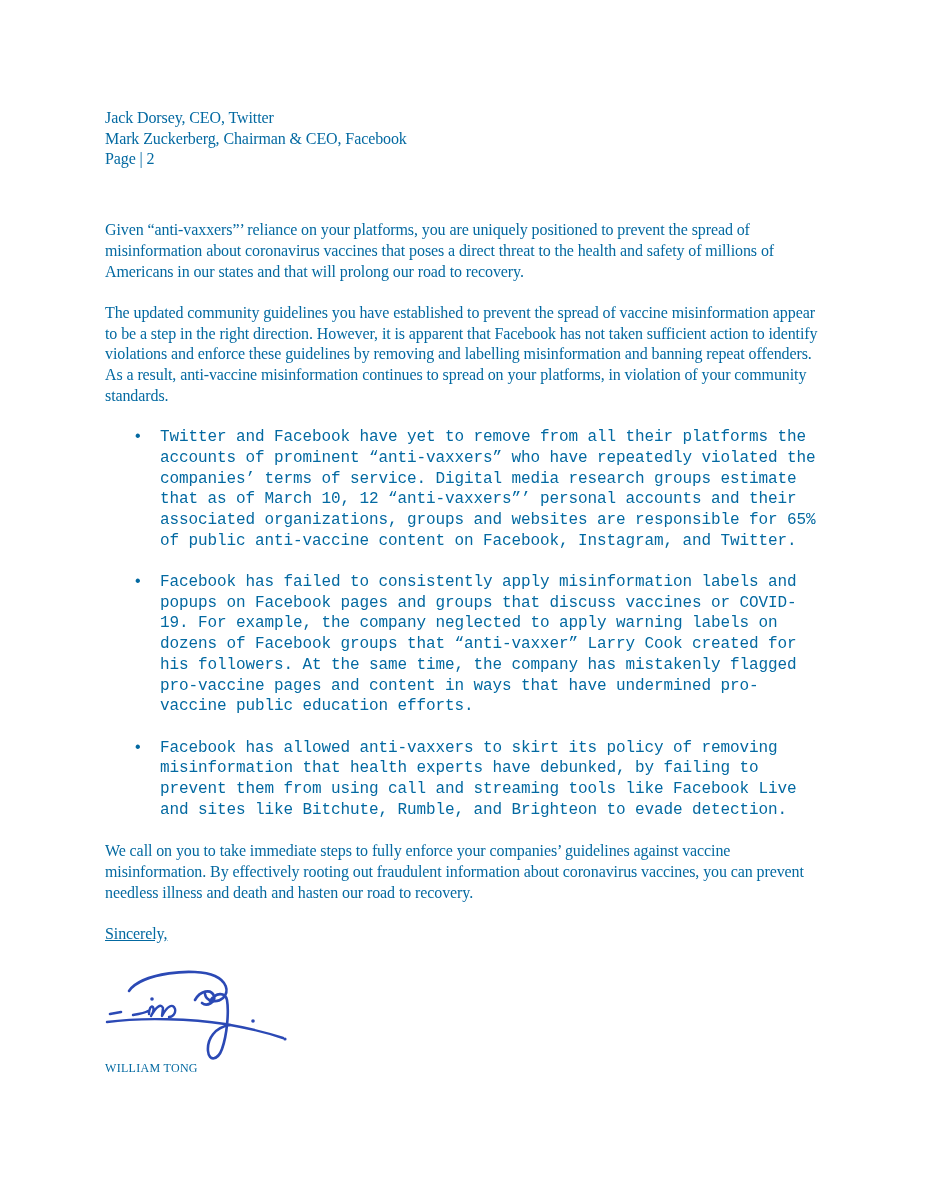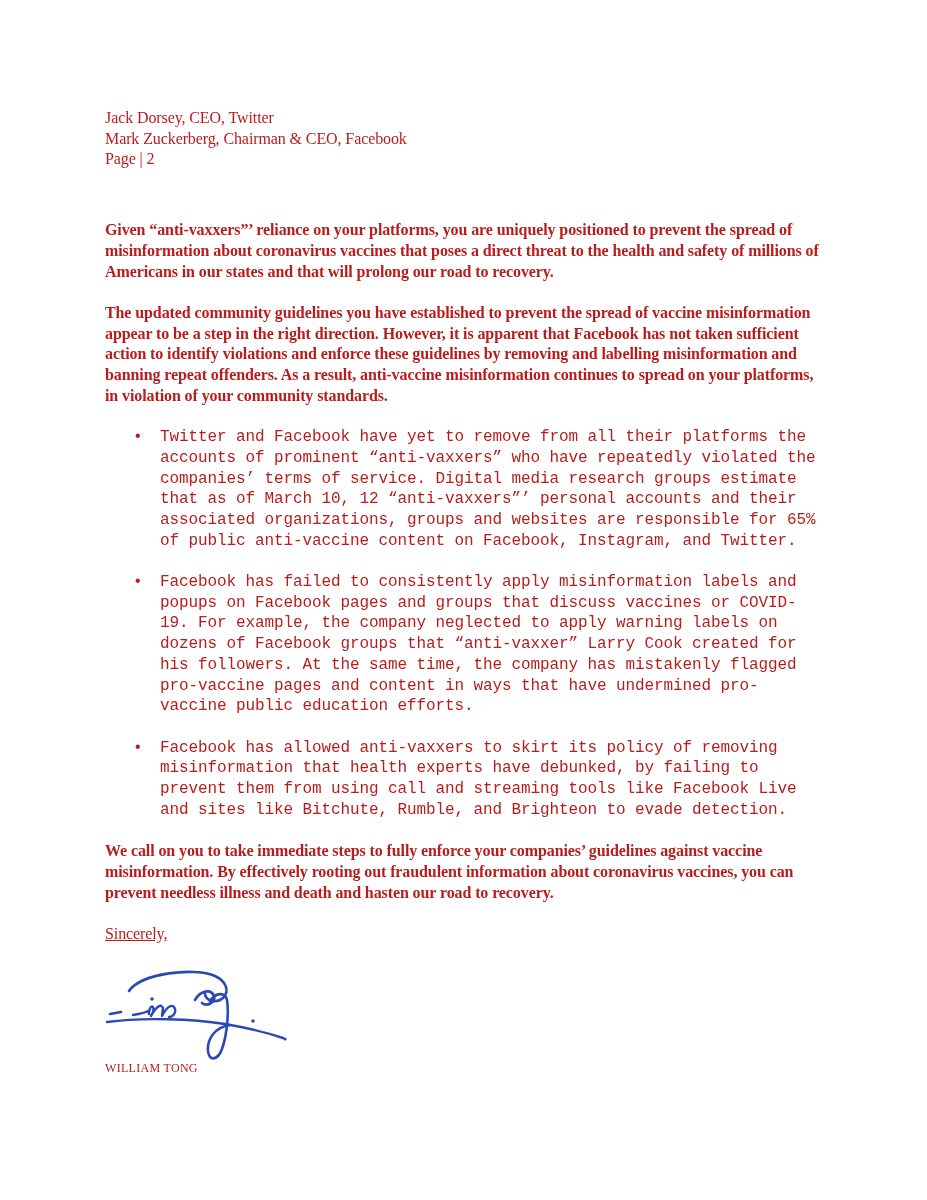--- a/index.html
+++ b/index.html
@@ -3,34 +3,34 @@
 <meta charset="utf-8">
 <style>
   * { box-sizing: border-box; }
   html, body { margin: 0; padding: 0; background: #ffffff; }
   .page {
     position: relative;
     width: 927px;
     height: 1200px;
     background: #ffffff;
     font-family: "Liberation Serif", "DejaVu Serif", serif;
-    color: #b91c1c;
+    color: #0369a1;
     font-size: 16px;
     line-height: 20.7px;
     overflow: hidden;
     letter-spacing: -0.1px;
   }
   .content {
     position: absolute;
     left: 105px;
     top: 108px;
     width: 714px;
   }
   .header-block p { margin: 0; }
-  p.para { margin: 0 0 20.7px 0; font-weight: bold; }
+  p.para { margin: 0 0 20.7px 0; }
   p.para-first { margin-top: 50px; }
   ul.bullets {
     margin: 0 0 20.7px 0;
     padding: 0;
     list-style: none;
   }
   ul.bullets li {
     position: relative;
     padding-left: 55px;
     margin: 0 0 20.7px 0;

